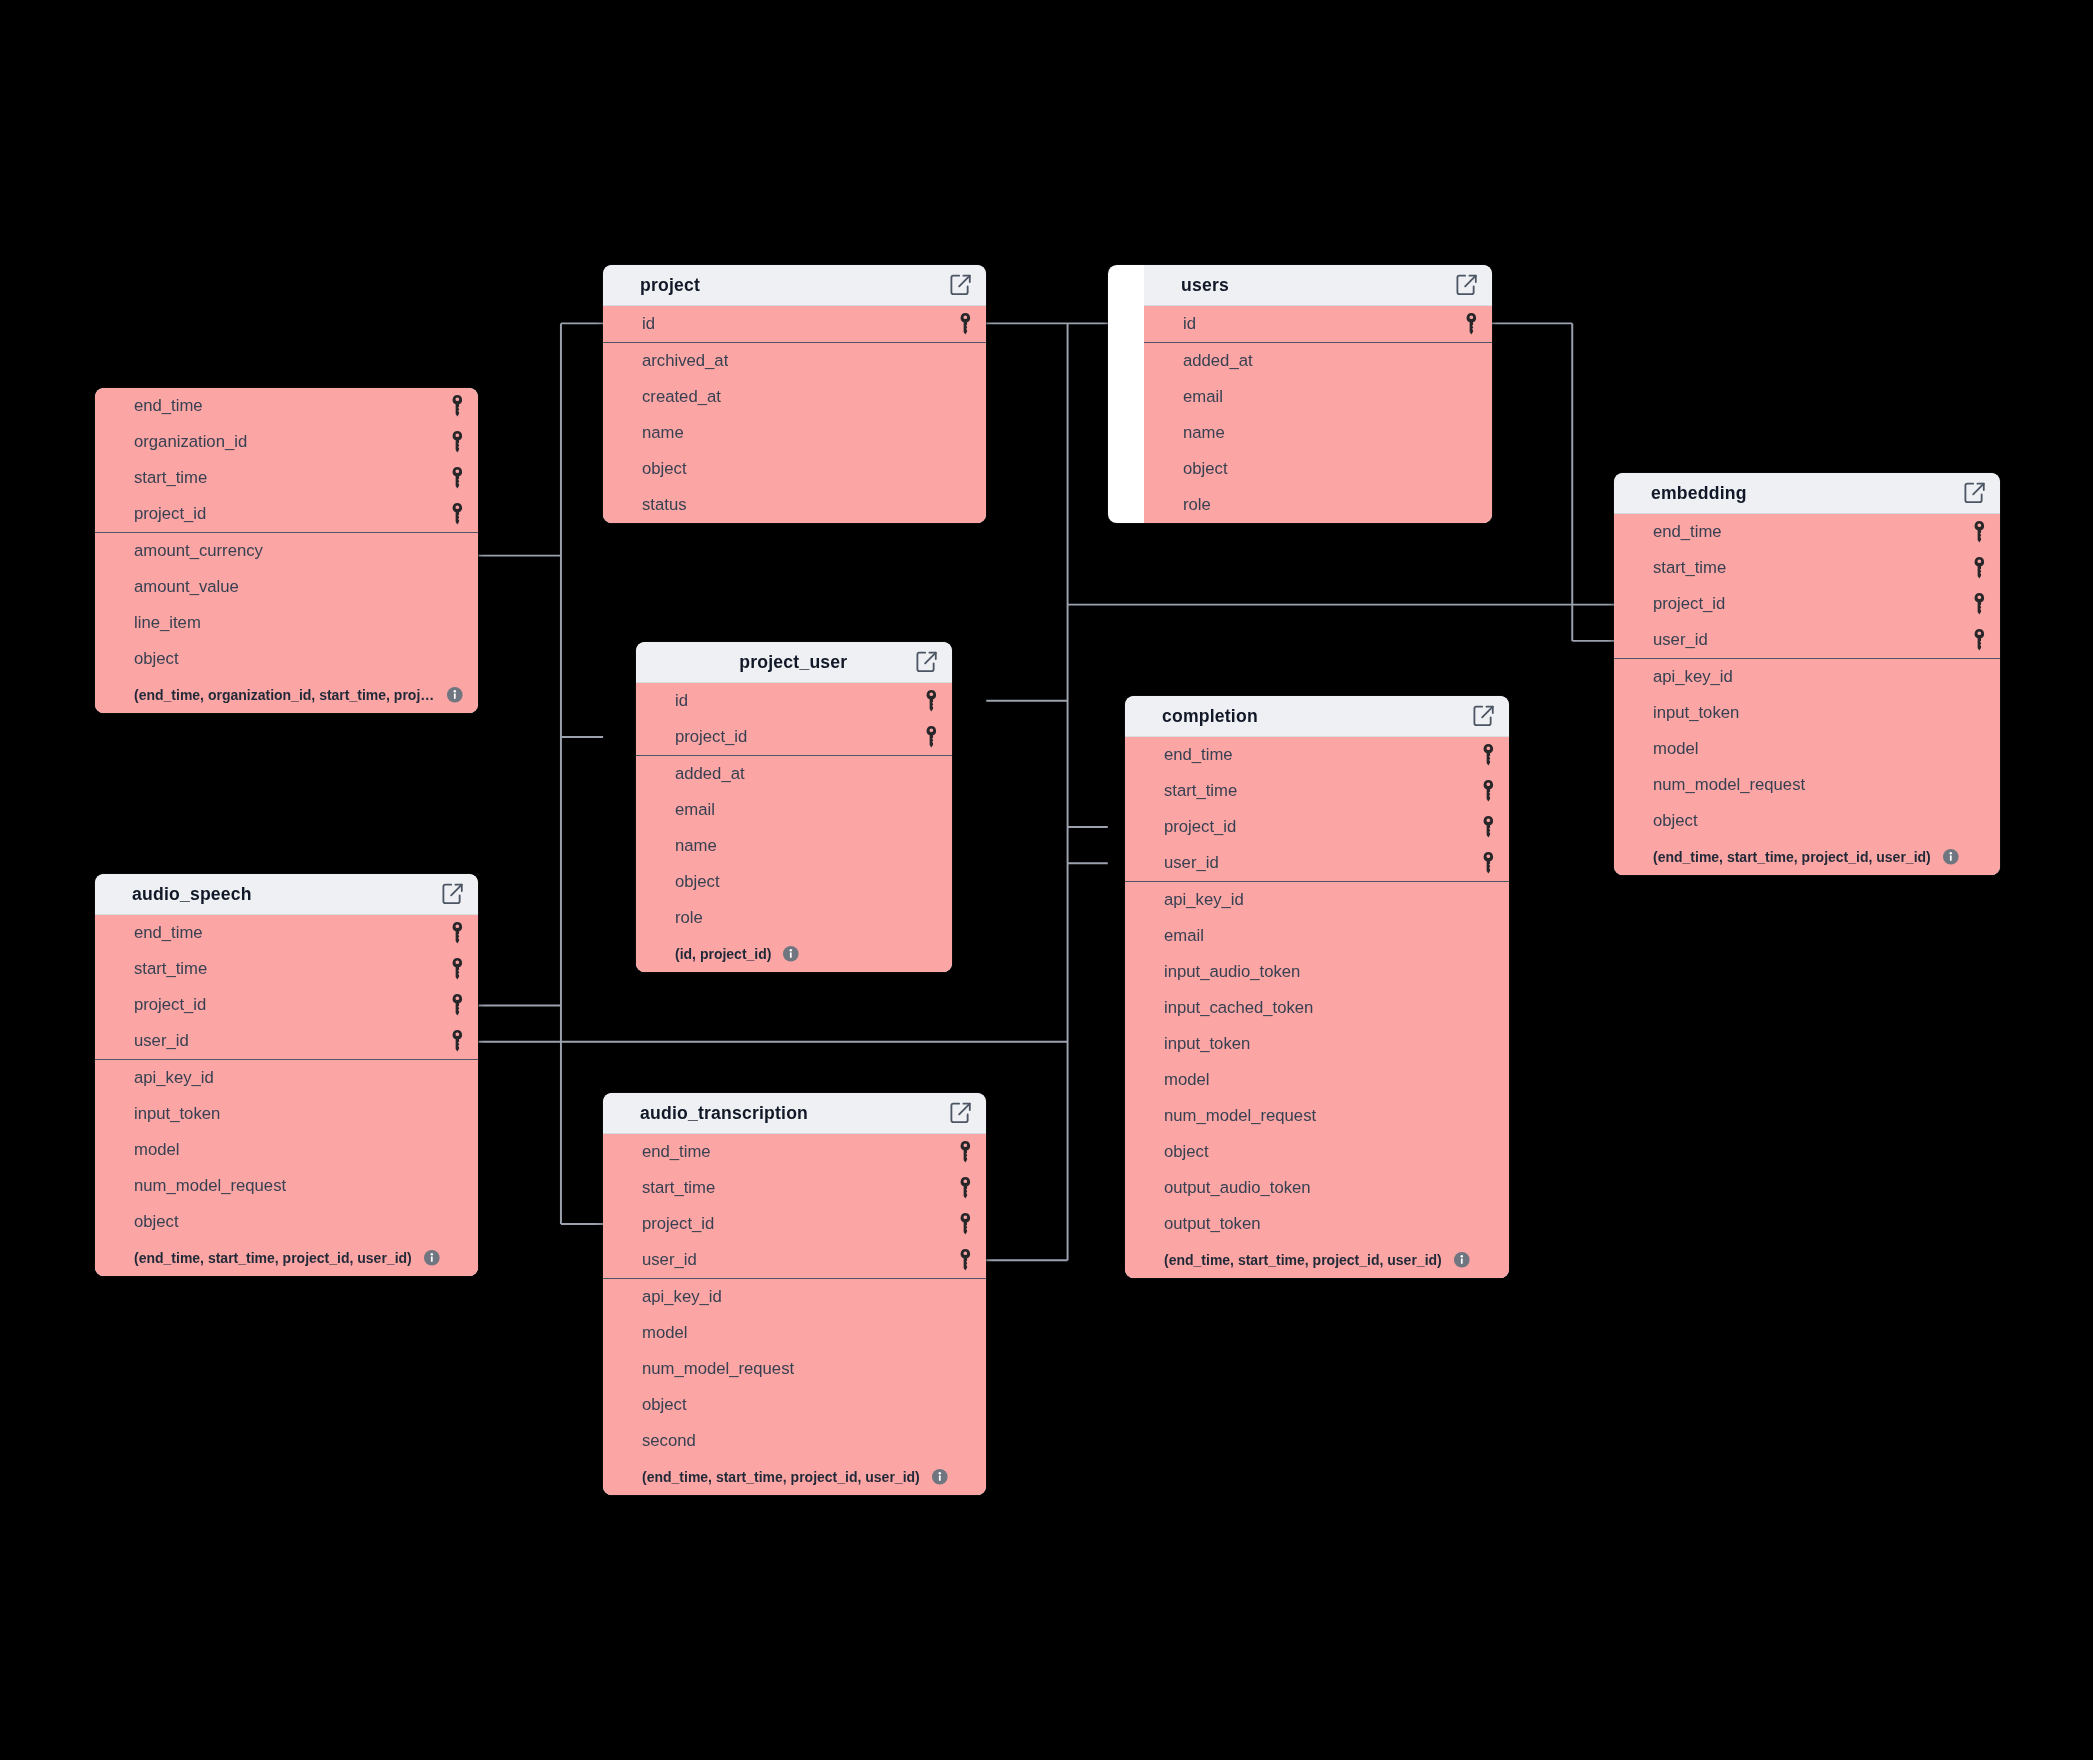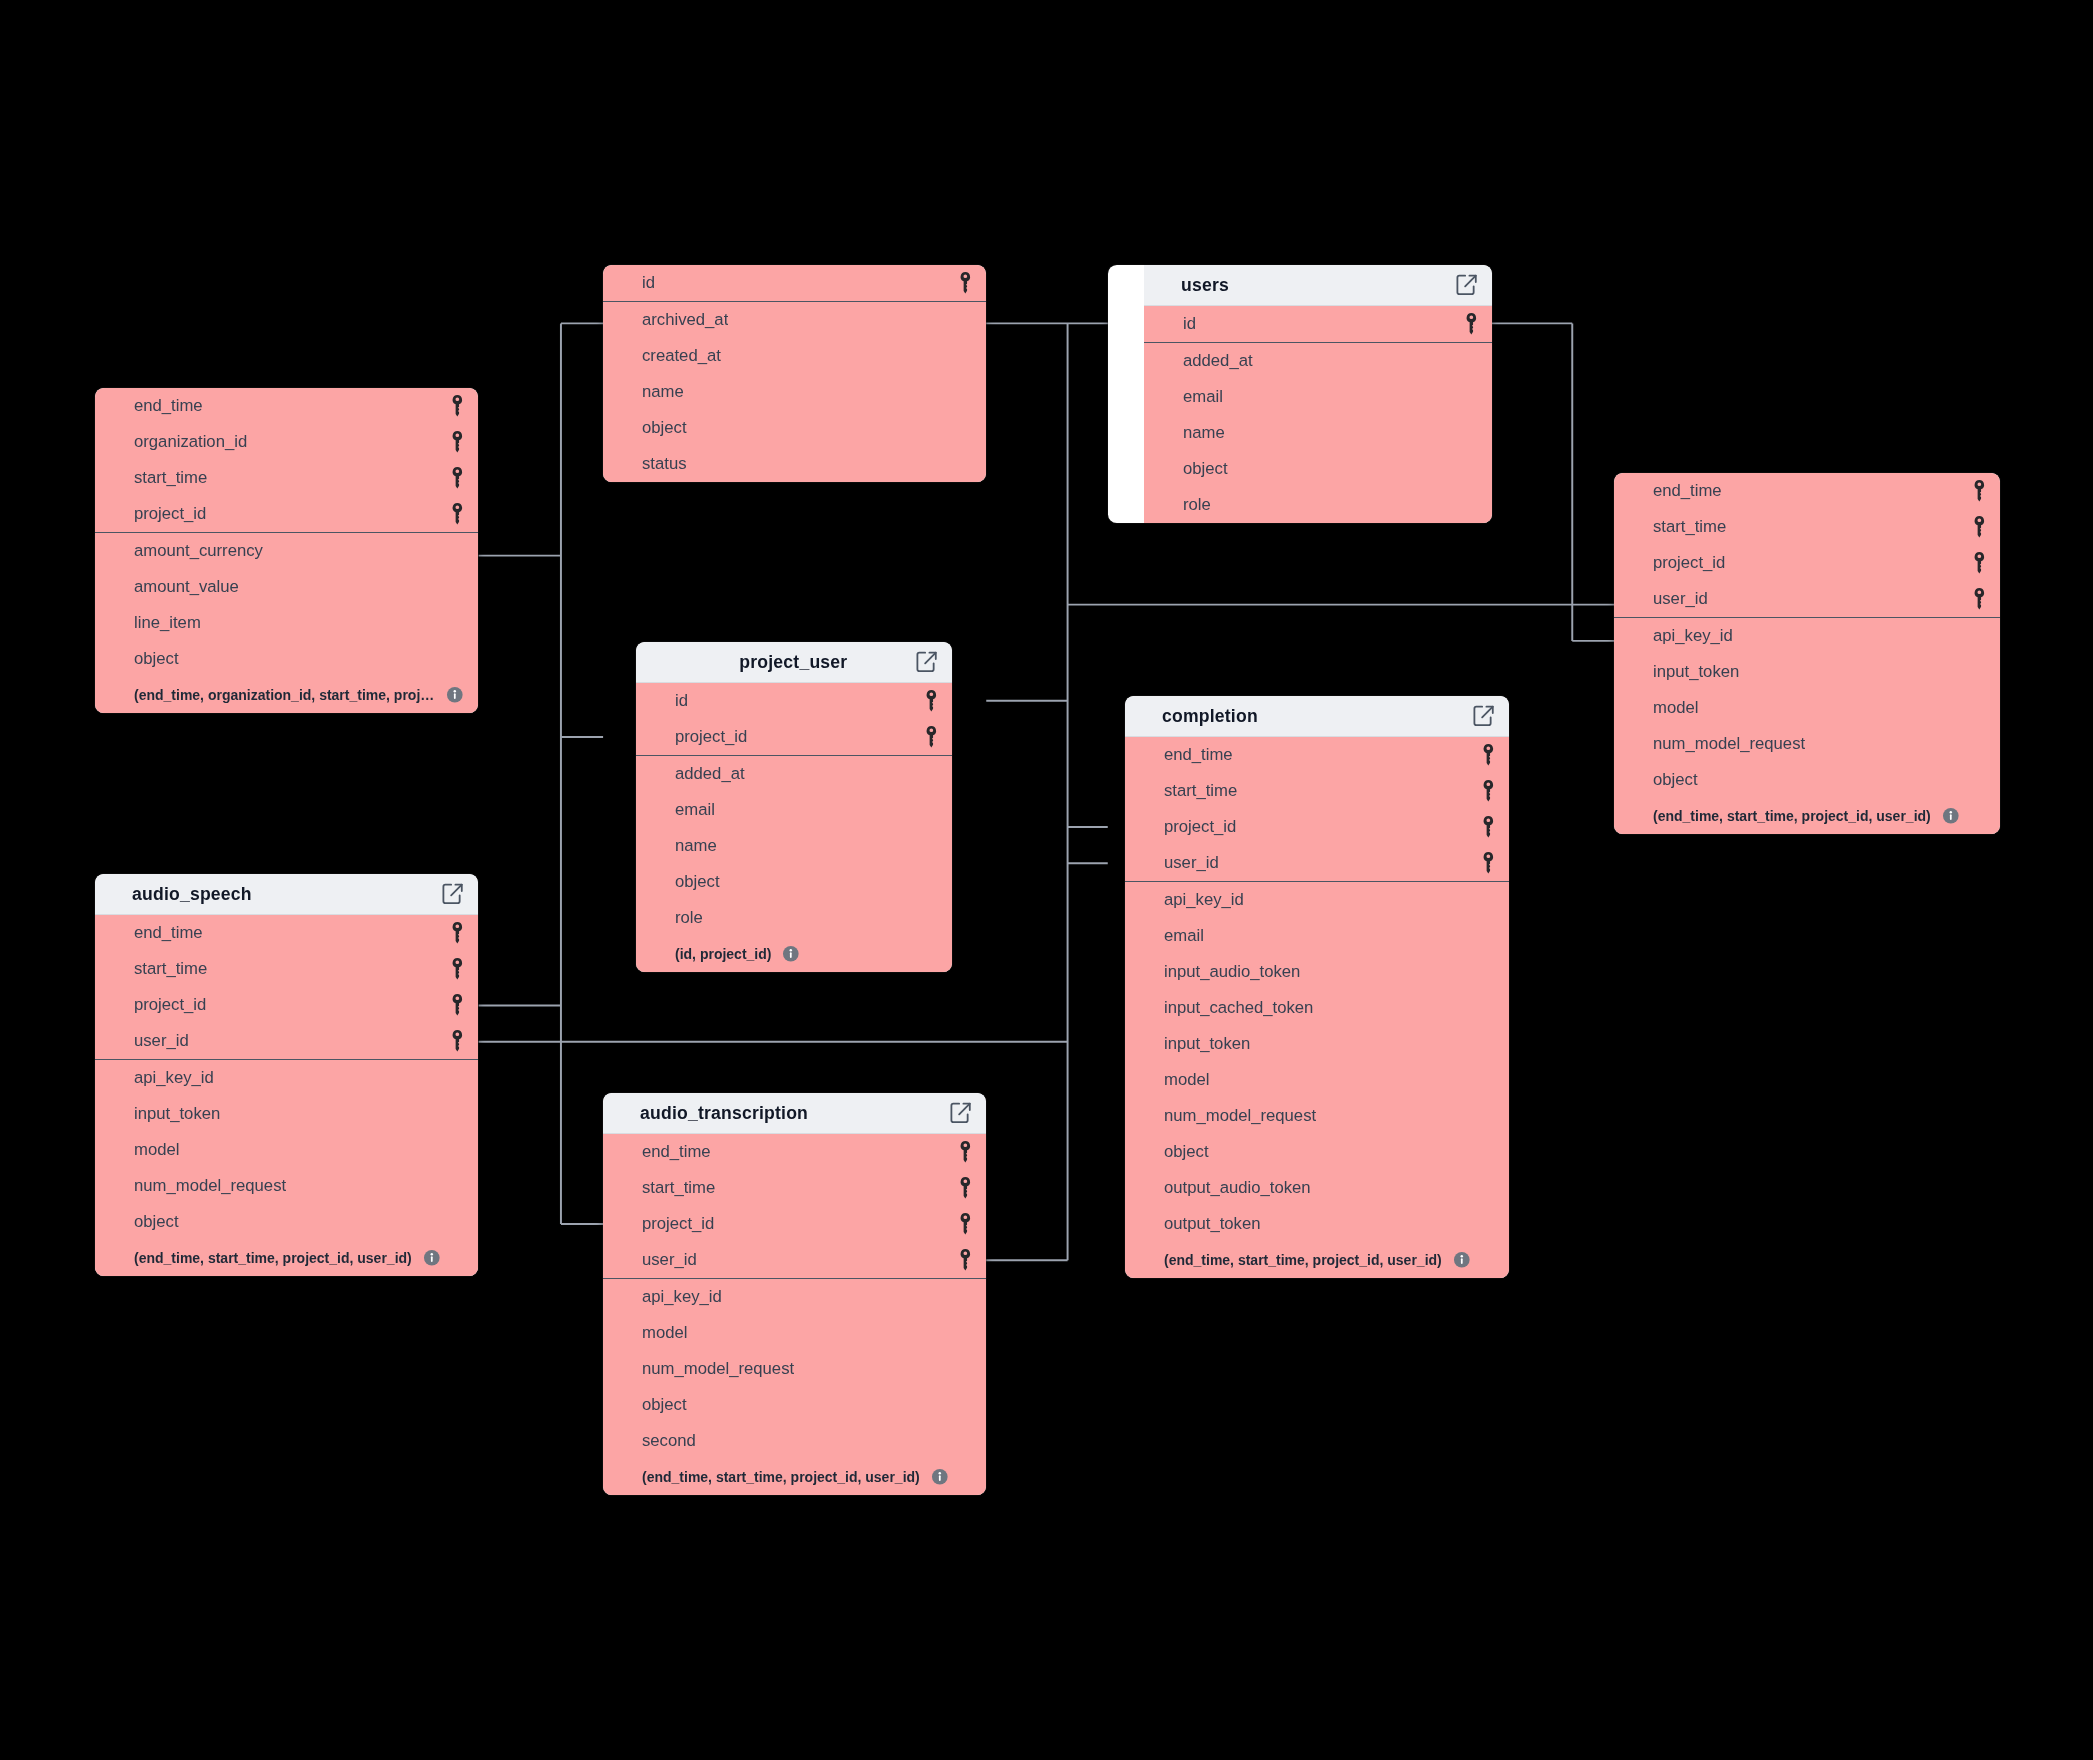--- a/index.html
+++ b/index.html
@@ -191,20 +191,30 @@
         <circle cx="9" cy="9" r="8" fill="#6F7680"></circle>
         <circle cx="9" cy="5.3" r="1.25" fill="#fff"></circle>
         <rect x="8.1" y="7.5" width="1.8" height="5.8" rx="0.9" fill="#fff"></rect>
       </svg>
     </span>
 
   </div>
         </div>
   </div>
       <div class="table-card" style="left: 603px; top: 265px; width: 383px;">
+    <div class="table-header">
+      <span class="table-title">project</span>
+      <span class="open-btn">
+        <svg viewBox="0 0 24 24" width="25.5" height="25.5" fill="none" stroke="#4B5563" stroke-width="1.7" stroke-linecap="round" stroke-linejoin="round">
+          <path d="M18.5 13.5V19a1.8 1.8 0 0 1-1.8 1.8H5A1.8 1.8 0 0 1 3.2 19V5.3A1.8 1.8 0 0 1 5 3.5h5.5"></path>
+          <path d="M14.5 3.5h6v6"></path>
+          <path d="M10.5 13.5 20.5 3.5"></path>
+        </svg>
+      </span>
+    </div>
     <div class="table-fields">
           <div class="field-row">
     <span class="fname">id</span>
 
     <span class="key">
       <svg viewBox="0 0 14 24" width="12.7" height="21.6">
         <path fill="#27272A" fill-rule="evenodd" d="M7 0a5.3 5.3 0 0 1 1.9 10.24V13l-1.2 1.15 1.2 1.15v1.4l-1.2 1.15 1.2 1.15v1.9L7 24l-1.9-2.9V10.24A5.3 5.3 0 0 1 7 0zm0 2.7a2.05 2.05 0 1 0 0 4.1 2.05 2.05 0 0 0 0-4.1z"></path>
       </svg>
     </span>
   </div>
@@ -517,20 +527,30 @@
         <circle cx="9" cy="9" r="8" fill="#6F7680"></circle>
         <circle cx="9" cy="5.3" r="1.25" fill="#fff"></circle>
         <rect x="8.1" y="7.5" width="1.8" height="5.8" rx="0.9" fill="#fff"></rect>
       </svg>
     </span>
 
   </div>
         </div>
   </div>
       <div class="table-card" style="left: 1614px; top: 473px; width: 386px;">
+    <div class="table-header">
+      <span class="table-title">embedding</span>
+      <span class="open-btn">
+        <svg viewBox="0 0 24 24" width="25.5" height="25.5" fill="none" stroke="#4B5563" stroke-width="1.7" stroke-linecap="round" stroke-linejoin="round">
+          <path d="M18.5 13.5V19a1.8 1.8 0 0 1-1.8 1.8H5A1.8 1.8 0 0 1 3.2 19V5.3A1.8 1.8 0 0 1 5 3.5h5.5"></path>
+          <path d="M14.5 3.5h6v6"></path>
+          <path d="M10.5 13.5 20.5 3.5"></path>
+        </svg>
+      </span>
+    </div>
     <div class="table-fields">
           <div class="field-row">
     <span class="fname">end_time</span>
 
     <span class="key">
       <svg viewBox="0 0 14 24" width="12.7" height="21.6">
         <path fill="#27272A" fill-rule="evenodd" d="M7 0a5.3 5.3 0 0 1 1.9 10.24V13l-1.2 1.15 1.2 1.15v1.4l-1.2 1.15 1.2 1.15v1.9L7 24l-1.9-2.9V10.24A5.3 5.3 0 0 1 7 0zm0 2.7a2.05 2.05 0 1 0 0 4.1 2.05 2.05 0 0 0 0-4.1z"></path>
       </svg>
     </span>
   </div>

